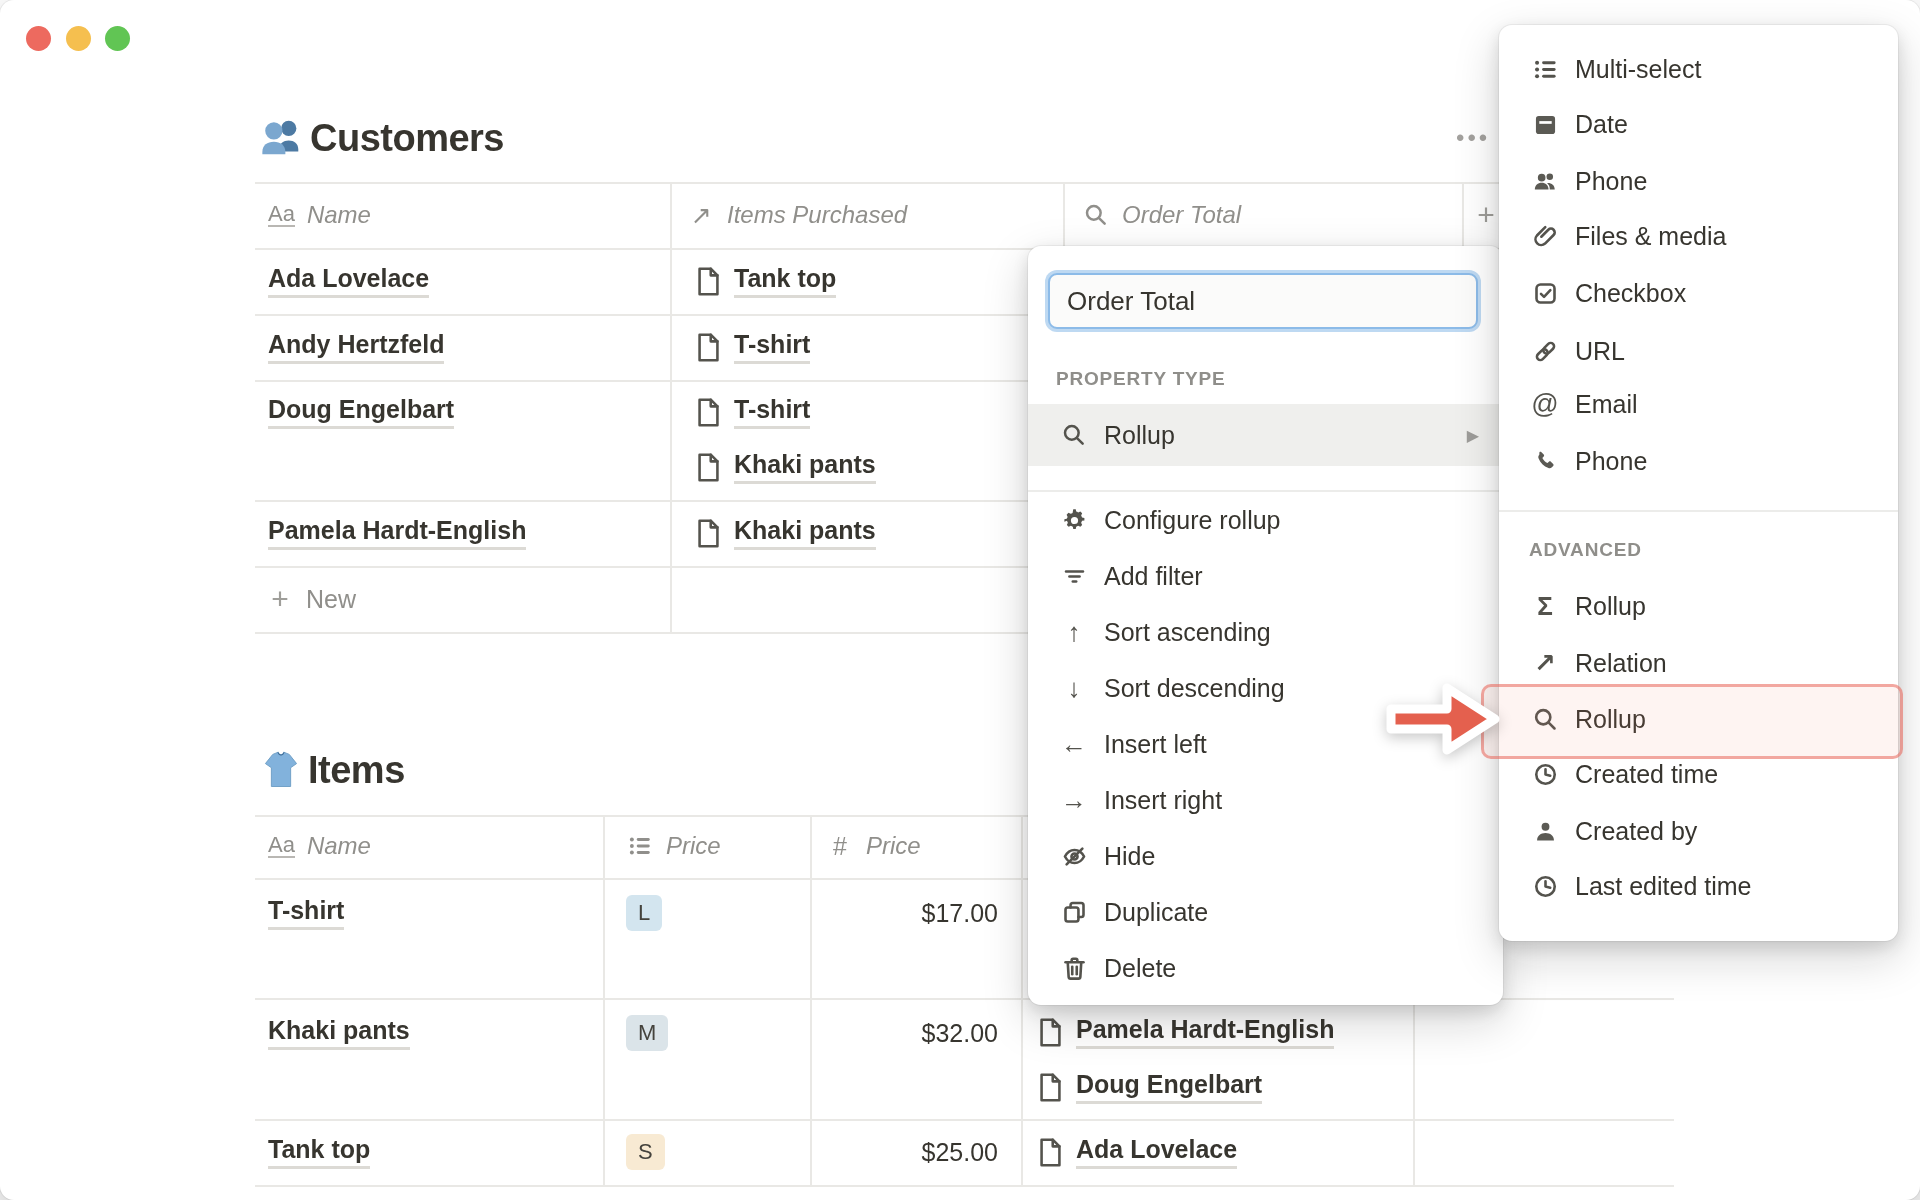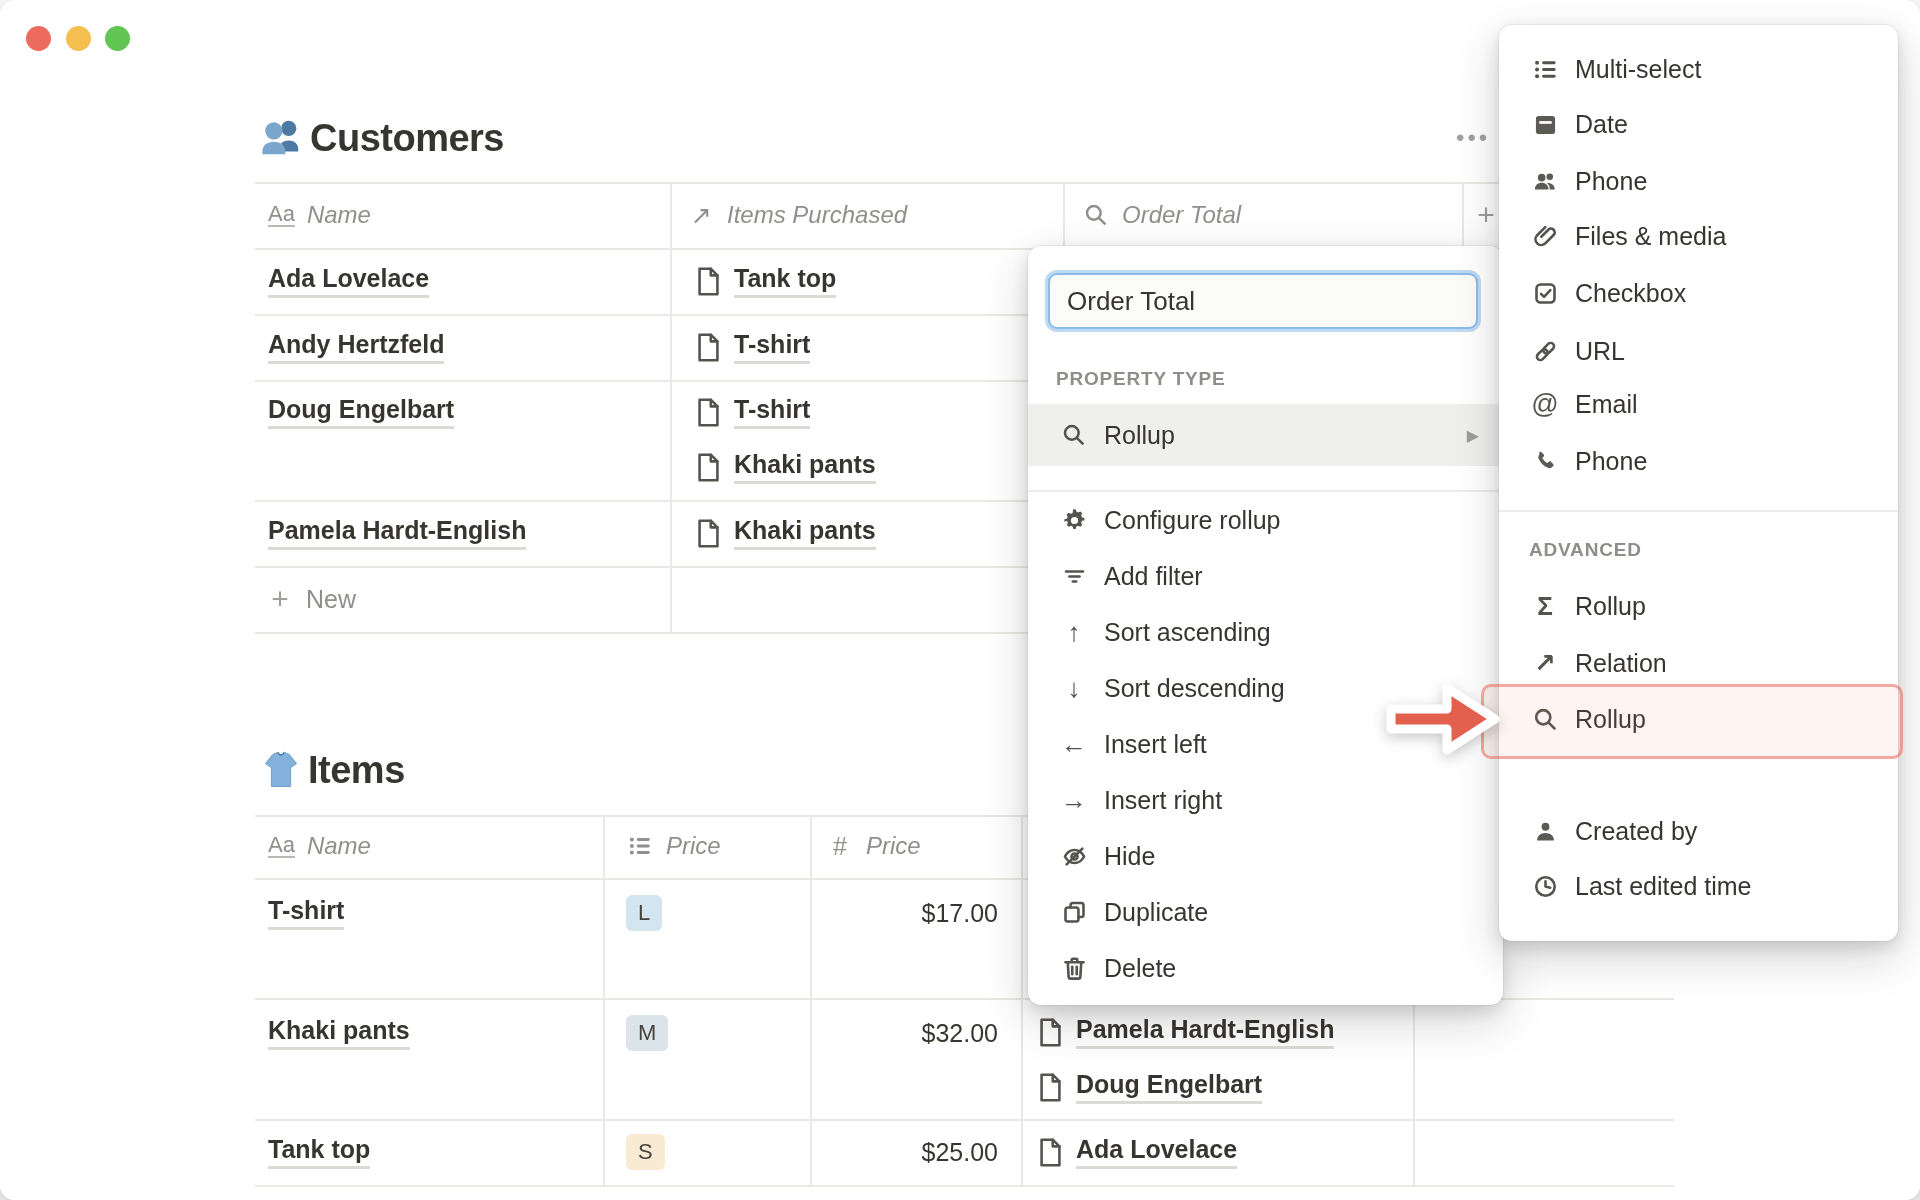--- a/index.html
+++ b/index.html
@@ -424,20 +424,29 @@
     </div>
     <div class="mi" style="top:666px">
       <span class="ic">
         <svg class="st" width="27" height="27" viewBox="0 0 24 24">
             <circle cx="10" cy="10" r="6.3"></circle>
             <line x1="14.8" y1="14.8" x2="20" y2="20"></line>
           </svg>
       </span>
       <span class="lbl">Rollup</span>
     </div>
+    <div class="mi" style="top:721px">
+      <span class="ic">
+        <svg class="st" width="27" height="27" viewBox="0 0 24 24">
+            <circle cx="12" cy="12" r="8.2"></circle>
+            <path d="M12,7.3 V12 l4.2,1.1"></path>
+          </svg>
+      </span>
+      <span class="lbl">Created time</span>
+    </div>
     <div class="mi" style="top:833px">
       <span class="ic">
         <svg class="st" width="27" height="27" viewBox="0 0 24 24">
             <circle cx="12" cy="12" r="8.2"></circle>
             <path d="M12,7.3 V12 l4.2,1.1"></path>
           </svg>
       </span>
       <span class="lbl">Last edited time</span>
     </div>
     <div class="mi" style="top:778px">

